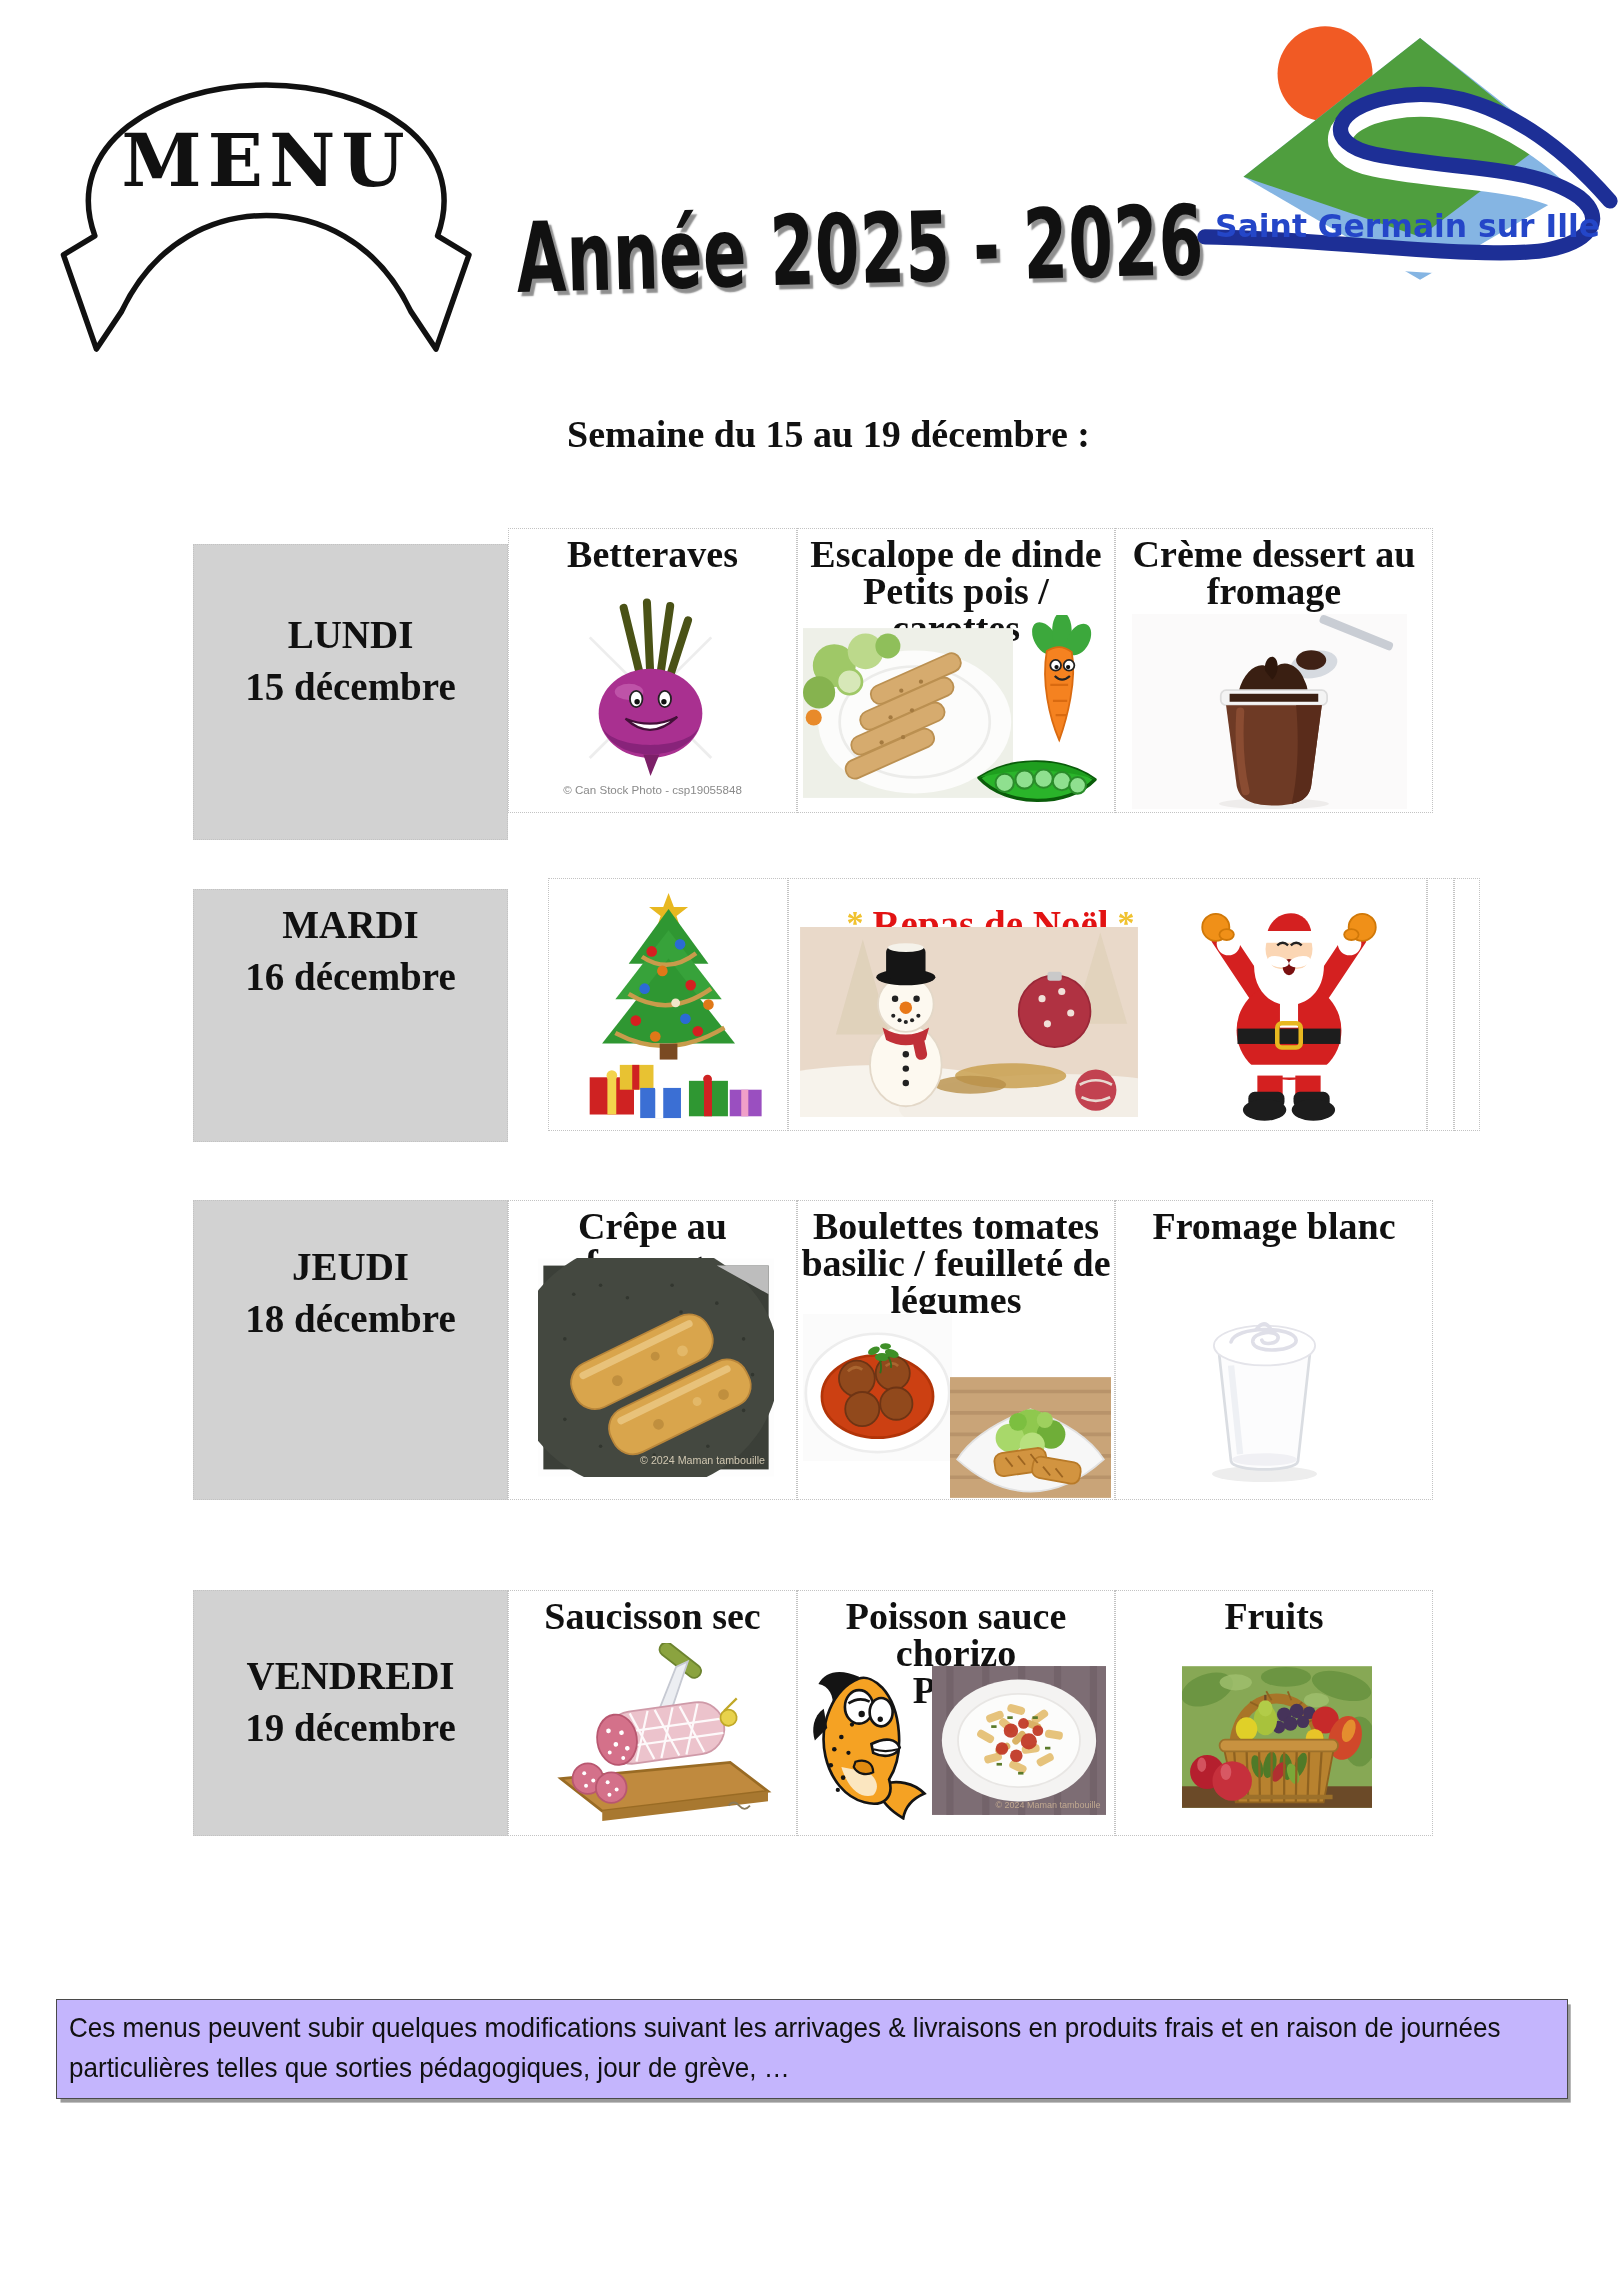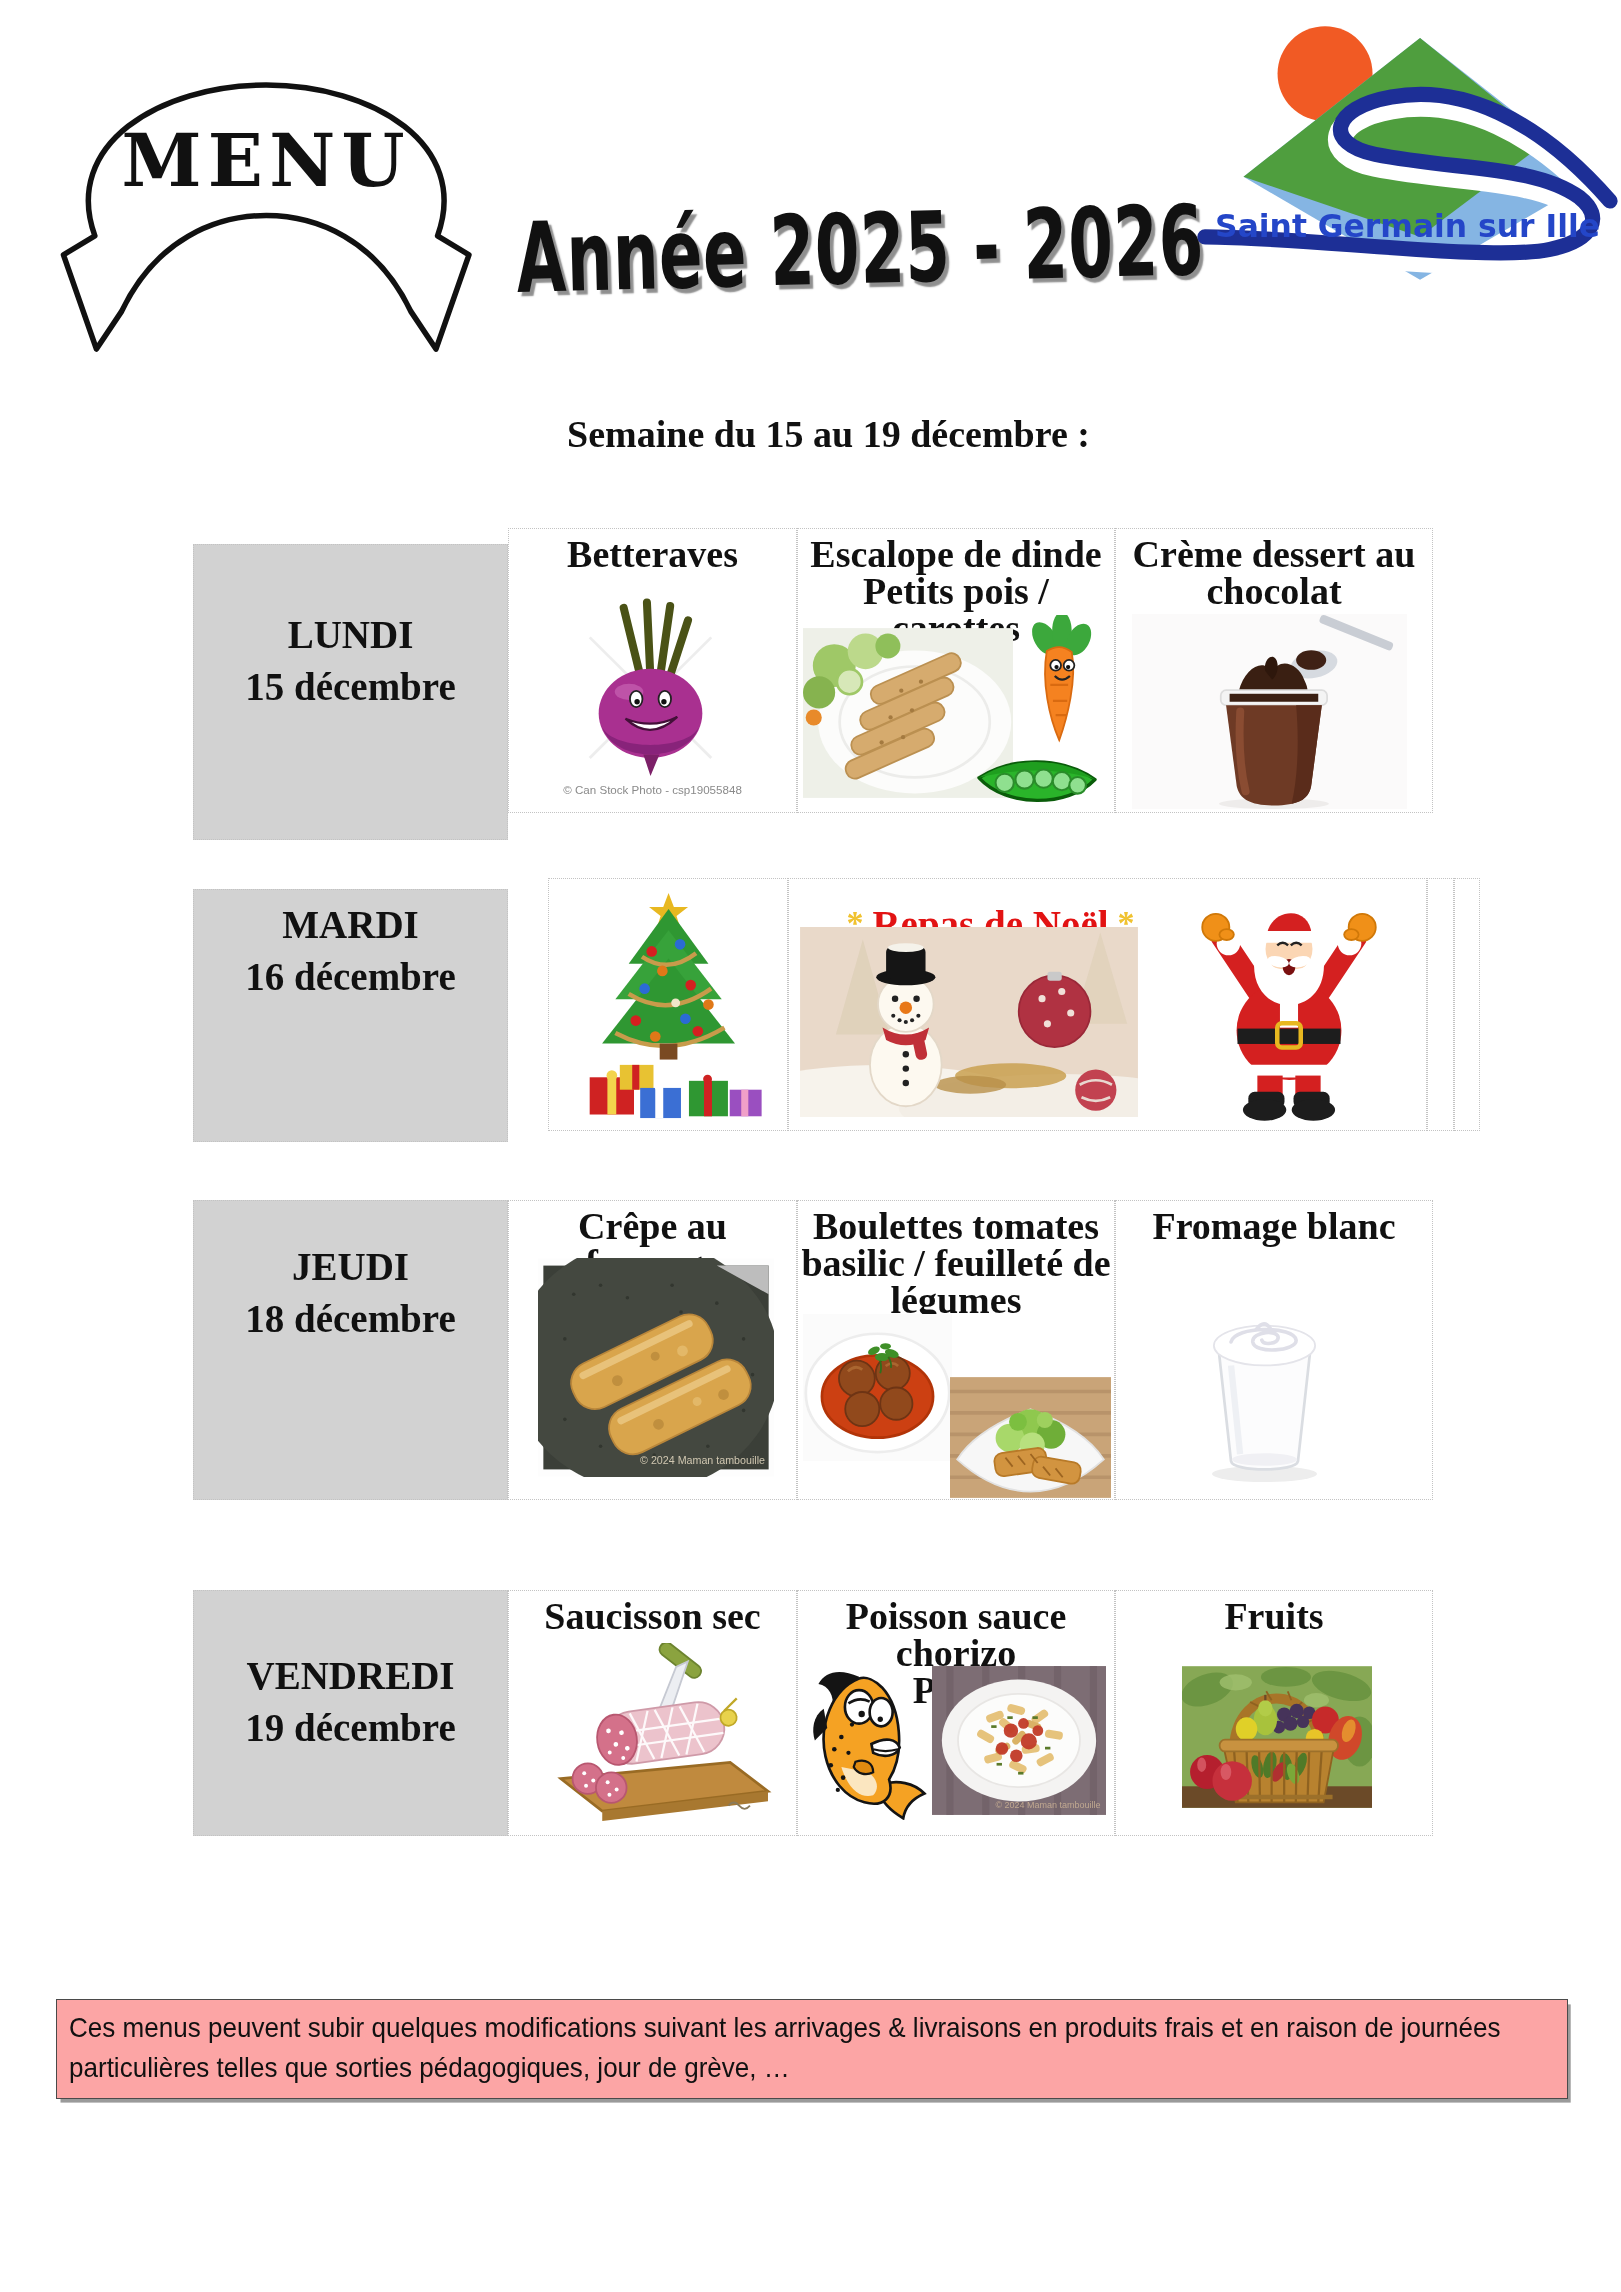--- a/index.html
+++ b/index.html
@@ -23,21 +23,21 @@
   .cell{position:absolute;border:1.8px dotted #c3c3c3;background:#fff;}
   .day-cell{background:#d2d2d2;text-align:center;font-weight:bold;font-size:39px;line-height:52px;}
   .cell-title{position:relative;text-align:center;font-weight:bold;font-size:38px;line-height:37px;padding-top:7.2px;}
   .photo-caption{position:absolute;font-family:"Liberation Sans",sans-serif;color:#8a8a8a;}
   .repas-title{position:absolute;left:9px;top:23px;width:385px;text-align:center;
                font-size:39px;font-weight:bold;color:#e21313;}
   .repas-title .star{color:#f0c230;font-size:34px;position:relative;top:-3.6px;padding:0 9px;}
 
   
   .footer{left:56px;top:1999px;width:1512px;height:100px;border:1.8px solid #4a4a4a;
-          background:#fca5a5;box-shadow:3.6px 4.5px 0 -0.9px #9a9a9a;padding:8px 11.6px;}
+          background:#c4b5fd;box-shadow:3.6px 4.5px 0 -0.9px #9a9a9a;padding:8px 11.6px;}
   .footer-line{font-family:"Liberation Sans",sans-serif;font-size:28px;line-height:40px;
                white-space:nowrap;transform:scaleX(.93);transform-origin:left top;}
 </style>
 </head>
 <body>
 
 <div class="page">
 
   <div class="abs banner">
     <svg viewBox="0 0 285 190" preserveAspectRatio="none">
@@ -149,21 +149,21 @@
               <circle cx="83" cy="37" r="11"></circle>
             <circle cx="105" cy="40" r="11"></circle>
               <circle cx="124" cy="45" r="10"></circle>
           </g>
         </svg>
       </div>
     </div>
 
     <div class="cell" style="left:1115px;top:0;width:318px;height:285px;">
       <div class="cell-title">Crème dessert au</div>
-      <div class="cell-title" style="padding-top:0;">chocolat</div>
+      <div class="cell-title" style="padding-top:0;">fromage</div>
       <div class="img" style="left:14.3px;top:85px;width:279px;height:195px;">
         <svg viewBox="0 0 310 220">
           <rect width="310" height="220" fill="#fbfafa"></rect>
           <rect x="214" y="0" width="88" height="10" rx="4" transform="rotate(22 214 0)" fill="#c9cdd4"></rect>
           <ellipse cx="205" cy="57" rx="27" ry="15" fill="#d6dae0" transform="rotate(-12 205 57)"></ellipse>
           <ellipse cx="202" cy="52" rx="17" ry="11" fill="#3f2115"></ellipse>
           <ellipse cx="160" cy="214" rx="62" ry="6" fill="#eeeceb"></ellipse>
           <path d="M120,88 C128,58 150,50 158,66 C166,48 188,56 194,74 C197,80 198,84 198,88 Z" fill="#3a1f12"></path>
           <path d="M150,64 C148,48 162,42 164,56 C165,62 163,70 158,74 Z" fill="#2e170c"></path>
           <rect x="100" y="86" width="120" height="17" rx="6" fill="#f4f4f4" stroke="#ddd" stroke-width="2"></rect>

